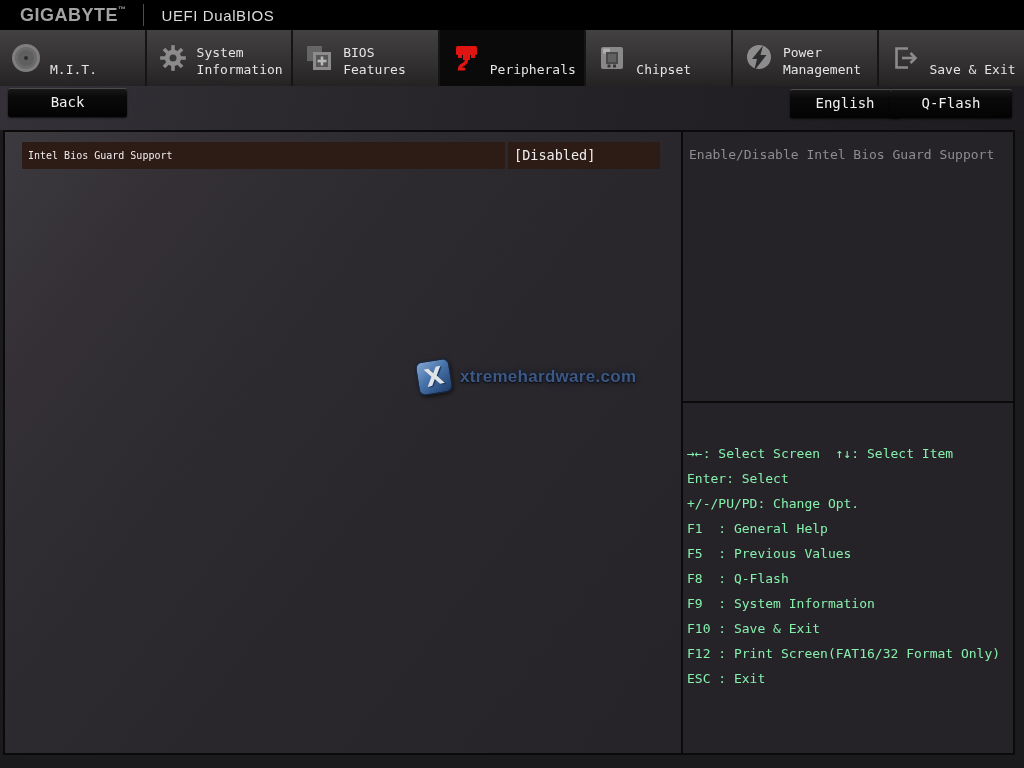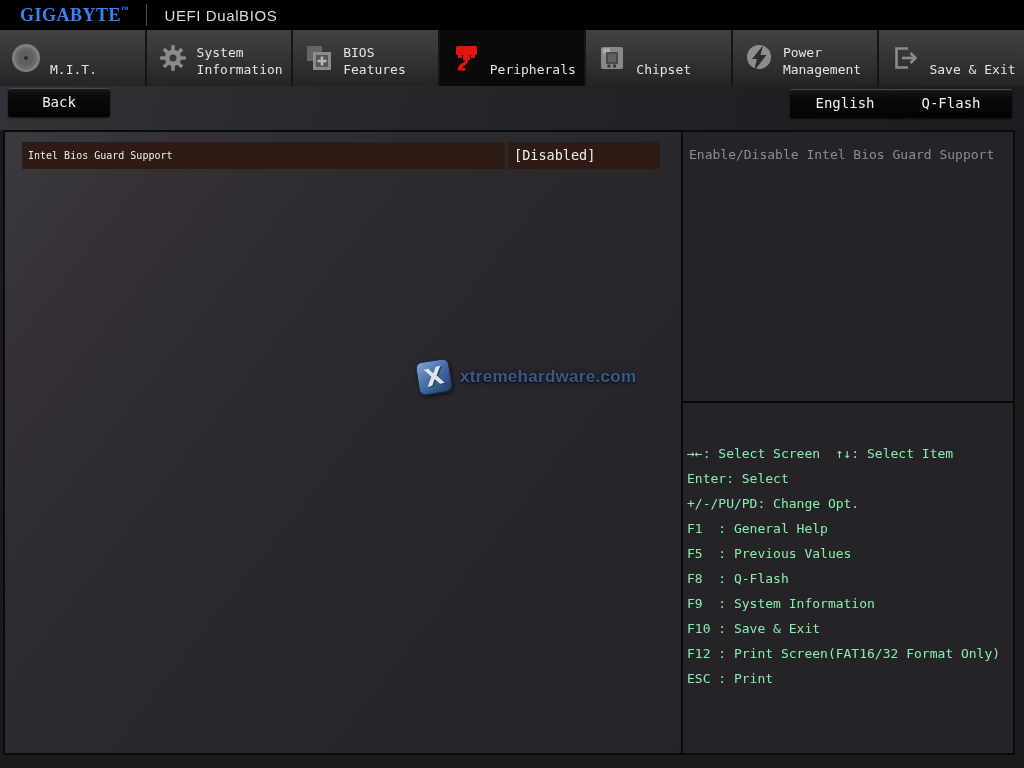--- a/index.html
+++ b/index.html
@@ -10,22 +10,22 @@
     font-family:"DejaVu Sans Mono", monospace;
   }
 
   
   .topbar {
     position:absolute; top:0; left:0; width:1024px; height:30px;
     background:#000; display:flex; align-items:center;
   }
   .brand {
     margin-left:20px;
-    font-family:Liberation Serif, serif;
-    font-weight:700; font-size:18px; color:#3b82f6; letter-spacing:0.5px;
+    font-family:Liberation Sans, sans-serif;
+    font-weight:700; font-size:18px; color:#a3a3a3; letter-spacing:0.5px;
   }
   .brand sup { font-size:8px; vertical-align:top; }
   .topbar-divider { width:1px; height:22px; background:#4d4d4d; margin:0 18px 0 16px; }
   .app-title {
     font-family:"Liberation Sans", sans-serif;
     font-size:15px; color:#dcdcdc; letter-spacing:0.6px;
   }
 
   
   .tabbar {
@@ -56,21 +56,21 @@
     background:linear-gradient(105deg, #343238 0%, #2d2b30 22%, #262429 48%, #211f23 75%, #1e1c20 100%);
   }
   .bios-btn {
     position:absolute; height:29px;
     background:linear-gradient(180deg,#1b1b1b 0%,#0a0a0a 30%,#030303 100%);
     box-shadow: inset 0 1px 0 #4c4c4c, 0 1px 2px rgba(0,0,0,0.7);
     border-radius:2px;
     color:#f0f0f0; font-size:14px; text-align:center; line-height:28px;
     cursor:pointer;
   }
-  .btn-back   { left:8px;    top:2px; width:102px; }
+  .btn-back   { left:8px;    top:2px; width:119px; }
   .btn-lang   { right:124px; top:3px; width:110px; }
   .btn-qflash { right:12px;  top:3px; width:122px; }
 
   
   .panel {
     position:absolute; left:3px; top:130px; width:1012px; height:625px;
     border:2px solid #0a0a0b; display:flex; background:#2a282c;
   }
   .main-col {
     width:678px; position:relative;
@@ -252,17 +252,17 @@
     <div class="keys-box">
       <div class="key-line">→←: Select Screen  ↑↓: Select Item</div>
       <div class="key-line">Enter: Select</div>
       <div class="key-line">+/-/PU/PD: Change Opt.</div>
       <div class="key-line">F1  : General Help</div>
       <div class="key-line">F5  : Previous Values</div>
       <div class="key-line">F8  : Q-Flash</div>
       <div class="key-line">F9  : System Information</div>
       <div class="key-line">F10 : Save &amp; Exit</div>
       <div class="key-line">F12 : Print Screen(FAT16/32 Format Only)</div>
-      <div class="key-line">ESC : Print</div>
+      <div class="key-line">ESC : Exit</div>
     </div>
   </div>
 
 </div>
 
 </body></html>

